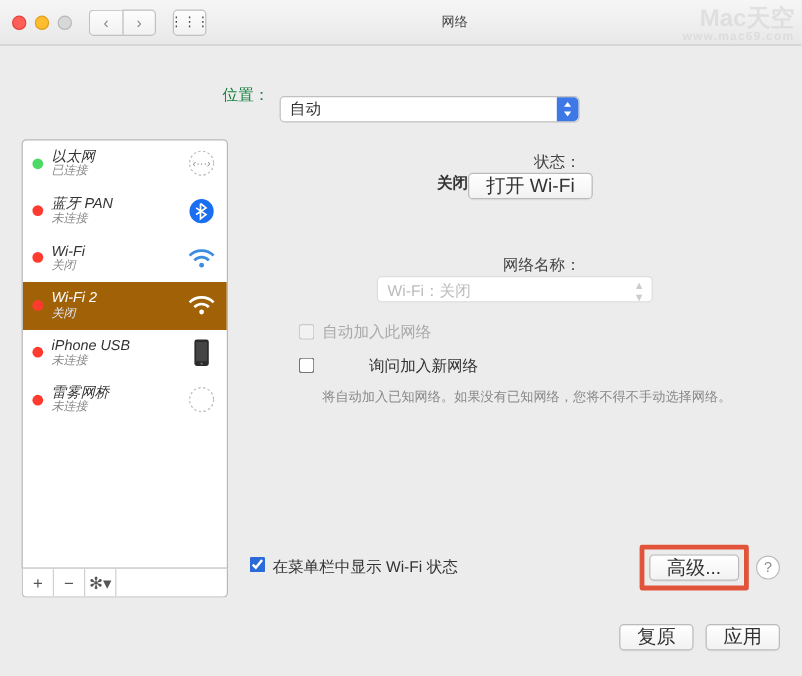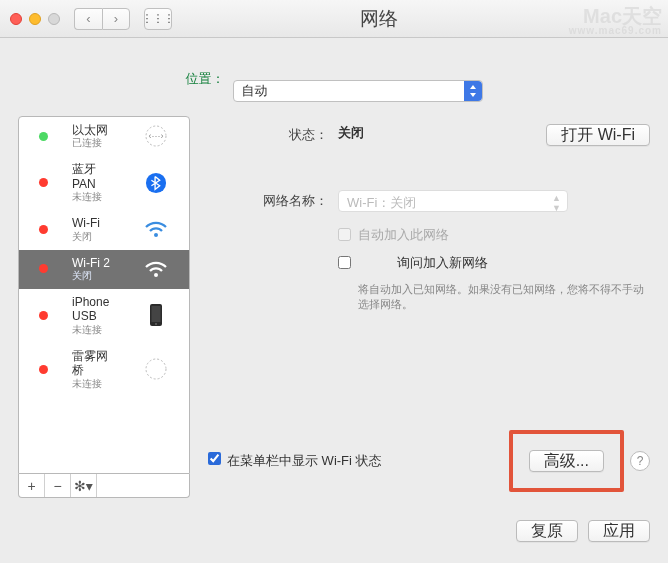--- a/index.html
+++ b/index.html
@@ -9,63 +9,63 @@
 .traffic { display: flex; gap: 7px; }
 .dot { width: 12px; height: 12px; border-radius: 50%; }
 .dot.red { background: #ff5f57; border: 0.5px solid #e24138; }
 .dot.yellow { background: #febc2e; border: 0.5px solid #dfa022; }
 .dot.green { background: #d8d8d8; border: 0.5px solid #b8b8b8; }
 .nav { display: flex; margin-left: 6px; }
 .navbtn { width: 28px; height: 22px; background: linear-gradient(#fdfdfd,#f1f1f1); border: 1px solid #c0c0c0; display: flex; align-items: center; justify-content: center; font-size: 13px; color: #888; }
 .navbtn:first-child { border-radius: 4px 0 0 4px; border-right: none; }
 .navbtn:last-child { border-radius: 0 4px 4px 0; }
 .gridbtn { width: 28px; height: 22px; margin-left: 6px; background: linear-gradient(#fdfdfd,#f1f1f1); border: 1px solid #c0c0c0; border-radius: 4px; display: flex; align-items: center; justify-content: center; color: #444; font-size: 11px; }
-.title { flex: 1; text-align: center; font-size: 19px; color: #444; margin-left: -80px; }
+.title { flex: 1; text-align: center; font-size: 11px; color: #444; margin-left: -80px; }
 
 .watermark { position: absolute; top: 6px; right: 6px; color: #cfcfcf; opacity: 0.5; font-size: 20px; font-weight: bold; pointer-events: none; text-align: right; line-height: 1; }
 .watermark .sub { font-size: 10px; letter-spacing: 1px; }
 
 .locationrow { display: flex; align-items: center; justify-content: center; gap: 8px; padding: 18px 0 14px; }
 .loclabel { color: #15803d; }
 .select { display: flex; align-items: center; background: #fff; border: 1px solid #c0c0c0; border-radius: 4px; height: 22px; width: 250px; padding-left: 8px; margin-top: 24px; }
 .select .cap { width: 18px; height: 100%; background: #3e78e6; border-radius: 0 4px 4px 0; margin-left: auto; display: flex; align-items: center; justify-content: center; }
 .select .cap svg { width: 8px; height: 12px; fill: #fff; }
 
 .content { display: flex; padding: 0 18px 10px 18px; gap: 18px; }
 
 .sidebarwrap { display: flex; flex-direction: column; width: 172px; }
 .sidebar { background: #fff; border: 1px solid #b8b8b8; border-radius: 4px 4px 0 0; height: 358px; overflow: hidden; }
-.sbitem { display: flex; align-items: center; padding: 6px 20px; gap: 24px; border-bottom: 1px solid transparent; }
-.sbitem.sel { background: #737373; color: #fff; }
+.sbitem { display: flex; align-items: center; padding: 6px 8px; gap: 7px; border-bottom: 1px solid transparent; font-style: italic; }
+.sbitem.sel { background: #a16207; color: #fff; }
 .statusdot { width: 9px; height: 9px; border-radius: 50%; flex-shrink: 0; }
 .green2 { background: #4cd964; }
 .red2 { background: #ff3b30; }
 .sbtext { flex: 1; line-height: 1.2; }
 .sbtext .name { font-size: 12px; }
 .sbtext .sub { font-size: 10px; color: #888; }
 .sbitem.sel .sbtext .sub { color: #dfe8fa; }
 .sbicon { width: 26px; height: 26px; display: flex; align-items: center; justify-content: center; flex-shrink: 0; }
 .sidebartools { background: #fff; border: 1px solid #b8b8b8; border-top: none; border-radius: 0 0 4px 4px; height: 24px; display: flex; }
 .toolbtn { width: 26px; display: flex; align-items: center; justify-content: center; border-right: 1px solid #d0d0d0; font-size: 14px; color: #555; }
 
 .main { flex: 1; display: flex; flex-direction: column; padding-top: 8px; }
-.row { display: flex; align-items: flex-start; margin-bottom: 14px; }
+.row { display: flex; align-items: center; margin-bottom: 14px; flex-direction: column; }
 .rowlabel { width: 130px; text-align: right; padding-right: 10px; color: #444; padding-top: 2px; }
 .rowval { flex: 1; }
 .tbtn { background: linear-gradient(#fff,#f2f2f2); border: 1px solid #bbb; border-radius: 4px; height: 22px; padding: 0 14px; font-size: 16px; color: #333; box-shadow: 0 1px 0 rgba(0,0,0,0.04); }
 .dimselect { display: flex; align-items: center; background: #fff; border: 1px solid #ddd; border-radius: 4px; height: 22px; padding: 3px 6px 0 8px; color: #bbb; width: 230px; justify-content: space-between; }
 .cb { display: flex; align-items: flex-start; gap: 7px; margin-bottom: 10px; color: #aaa; }
 .cb input { margin-top: 2px; }
 .cb.active { color: #333; gap: 46px; }
 .helptxt { font-size: 11px; color: #888; margin-left: 20px; margin-top: 3px; line-height: 1.4; font-family: Liberation Serif, serif; }
 
 .bottomrow { margin-top: auto; display: flex; align-items: center; padding: 6px 0 6px 0; }
 .chk { display: flex; align-items: flex-start; gap: 6px; }
 .chk input { accent-color: #2a6ad9; }
-.advbox { margin-left: auto; border: 4px solid #e2543a; padding: 16px; border-radius: 2px; display: flex; align-items: center; gap: 6px; }
+.advbox { margin-left: auto; border: 4px solid #e2543a; padding: 4px; border-radius: 2px; display: flex; align-items: center; gap: 6px; }
 .qmark { width: 20px; height: 20px; border-radius: 50%; border: 1px solid #bbb; display: flex; align-items: center; justify-content: center; color: #888; font-size: 12px; background: #fff; }
 
 .footer { display: flex; justify-content: flex-end; gap: 10px; padding: 12px 18px 0 0; }
 </style>
 </head>
 <body>
 
 <div class="titlebar">
   <div class="traffic">
     <div class="dot red"></div>

